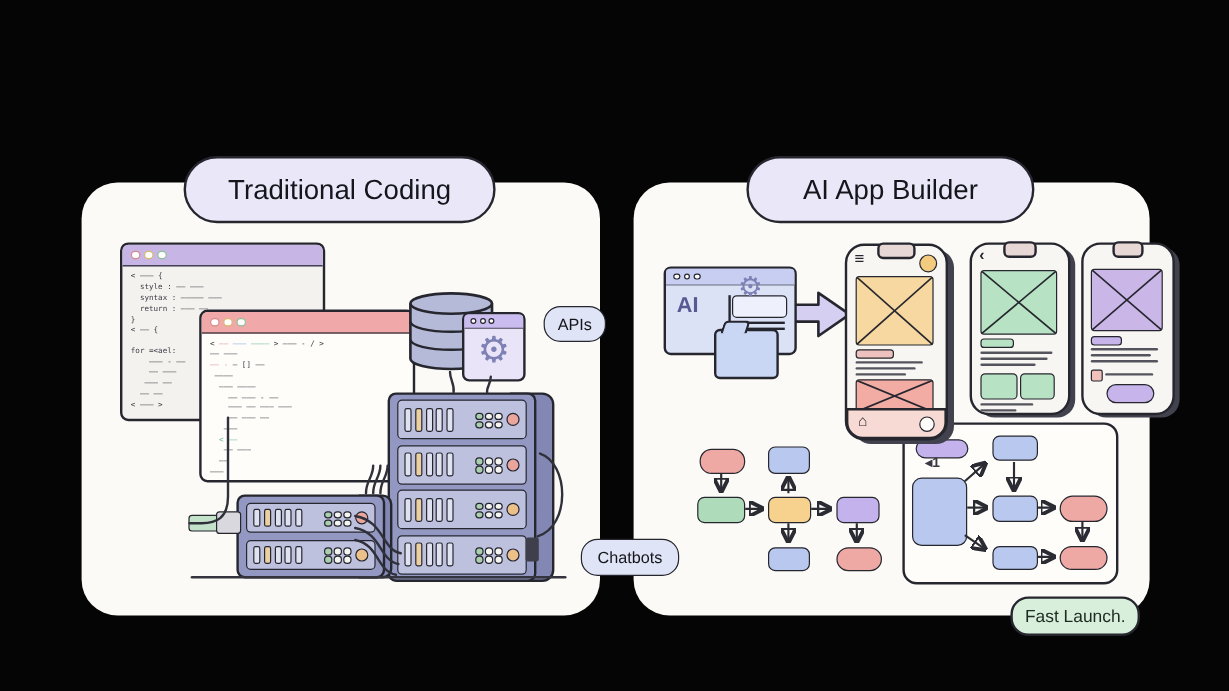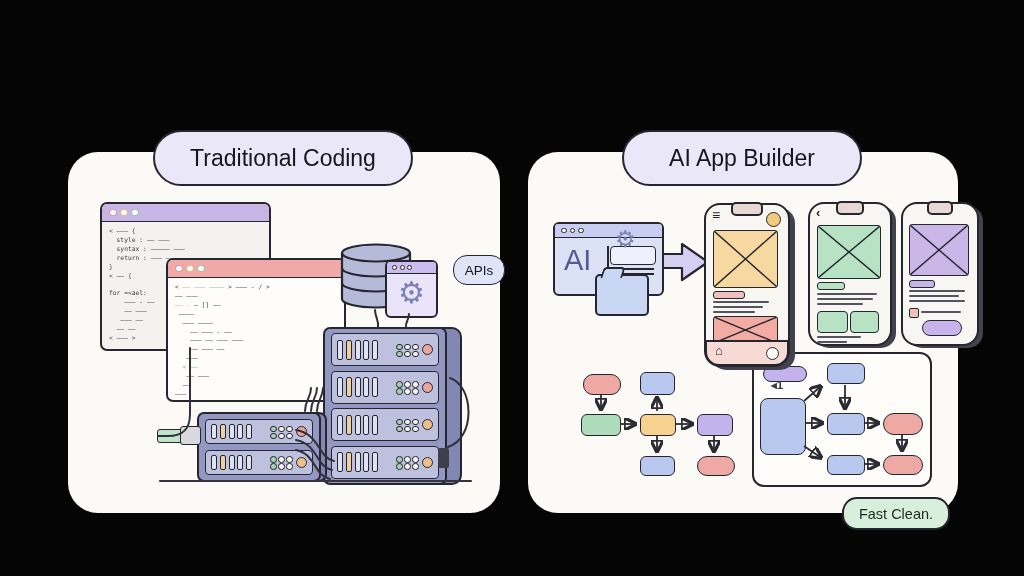--- a/index.html
+++ b/index.html
@@ -76,21 +76,21 @@
   .cables{position:absolute;inset:0;z-index:7;pointer-events:none;}
   .tag{position:absolute;background:var(--pill-small-bg);border:1.8px solid var(--ink);border-radius:14px;
     display:flex;align-items:center;justify-content:center;font-size:13.5px;color:var(--heading-text);z-index:10;}
 
   
   .ai-win{position:absolute;left:25px;top:70px;width:107px;height:70px;background:var(--ai-body);
     border:2px solid var(--ink);border-radius:6px;z-index:2;}
   .ai-bar{height:13px;background:var(--ai-title);border-bottom:1.8px solid var(--ink);display:flex;
     align-items:center;gap:3px;padding-left:6px;border-radius:3px 3px 0 0;}
   .adot{width:3.5px;height:3.5px;border-radius:50%;border:1.1px solid var(--ink);background:#fff;}
-  .ai-label{position:absolute;left:9px;top:20px;font-size:29px;font-weight:normal;color:var(--ai-text);}
+  .ai-label{position:absolute;left:9px;top:20px;font-size:18px;font-weight:bold;color:var(--ai-text);}
   .ai-div{position:absolute;left:52px;top:22px;width:1.8px;height:40px;background:var(--ink);}
   .ai-gear{position:absolute;left:60px;top:2px;font-size:23px;color:var(--gear);z-index:2;}
   .ai-box{position:absolute;left:55px;top:22px;width:44px;height:17px;border:1.8px solid var(--ink);
     border-radius:4px;background:#eef1fb;}
   .ai-line{position:absolute;left:55px;width:44px;height:1.8px;background:var(--ink);}
   .folder{position:absolute;left:40px;top:50px;width:50px;height:38px;background:var(--folder);
     border:2px solid var(--ink);border-radius:5px;z-index:3;}
   .folder::before{content:"";position:absolute;left:5px;top:-9px;width:18px;height:9px;
     background:var(--folder);border:2px solid var(--ink);border-bottom:none;
     border-radius:4px 4px 0 0;transform:skewX(-18deg);}
@@ -304,20 +304,23 @@
         <path d="M237,259 C237,248 243,246 243,236"></path>
         <path d="M243,259 C243,248 249,246 249,236"></path>
         <path d="M249,259 C249,248 255,246 255,236"></path>
       </g>
       <rect x="370" y="296" width="11" height="20" rx="2" fill="#3f3f4c"></rect>
     </svg>
 
     <div class="tag" style="left:385px;top:103px;width:50px;height:28px;">
       <span>APIs</span>
     </div>
+    <div class="tag" style="left:416px;top:297px;width:80px;height:29px;">
+      <span>Chatbots</span>
+    </div>
   </div>
 
   <div class="panel right">
 
     <div class="ai-win">
       <div class="ai-bar">
         <span class="adot"></span>
           <span class="adot"></span>
           <span class="adot"></span>
       </div>
@@ -429,21 +432,21 @@
       <path d="M276,249 L292,235" marker-end="url(#ah)"></path>
       <path d="M317,233 V255" marker-end="url(#ah)"></path>
       <path d="M278,271 H293" marker-end="url(#ah)"></path>
       <path d="M337,271 H349" marker-end="url(#ah)"></path>
       <path d="M374,283 V297" marker-end="url(#ah)"></path>
       <path d="M276,294 L292,305" marker-end="url(#ah)"></path>
       <path d="M337,312 H349" marker-end="url(#ah)"></path>
     </svg>
 
     <div class="fast-pill">
-      <span>Fast Clean.</span>
+      <span>Fast Launch.</span>
     </div>
   </div>
 
   <div class="heading-pill" style="left:153px;width:256px;">
     <span>Traditional Coding</span>
   </div>
   <div class="heading-pill" style="left:622px;width:236px;">
     <span>AI App Builder</span>
   </div>
 

